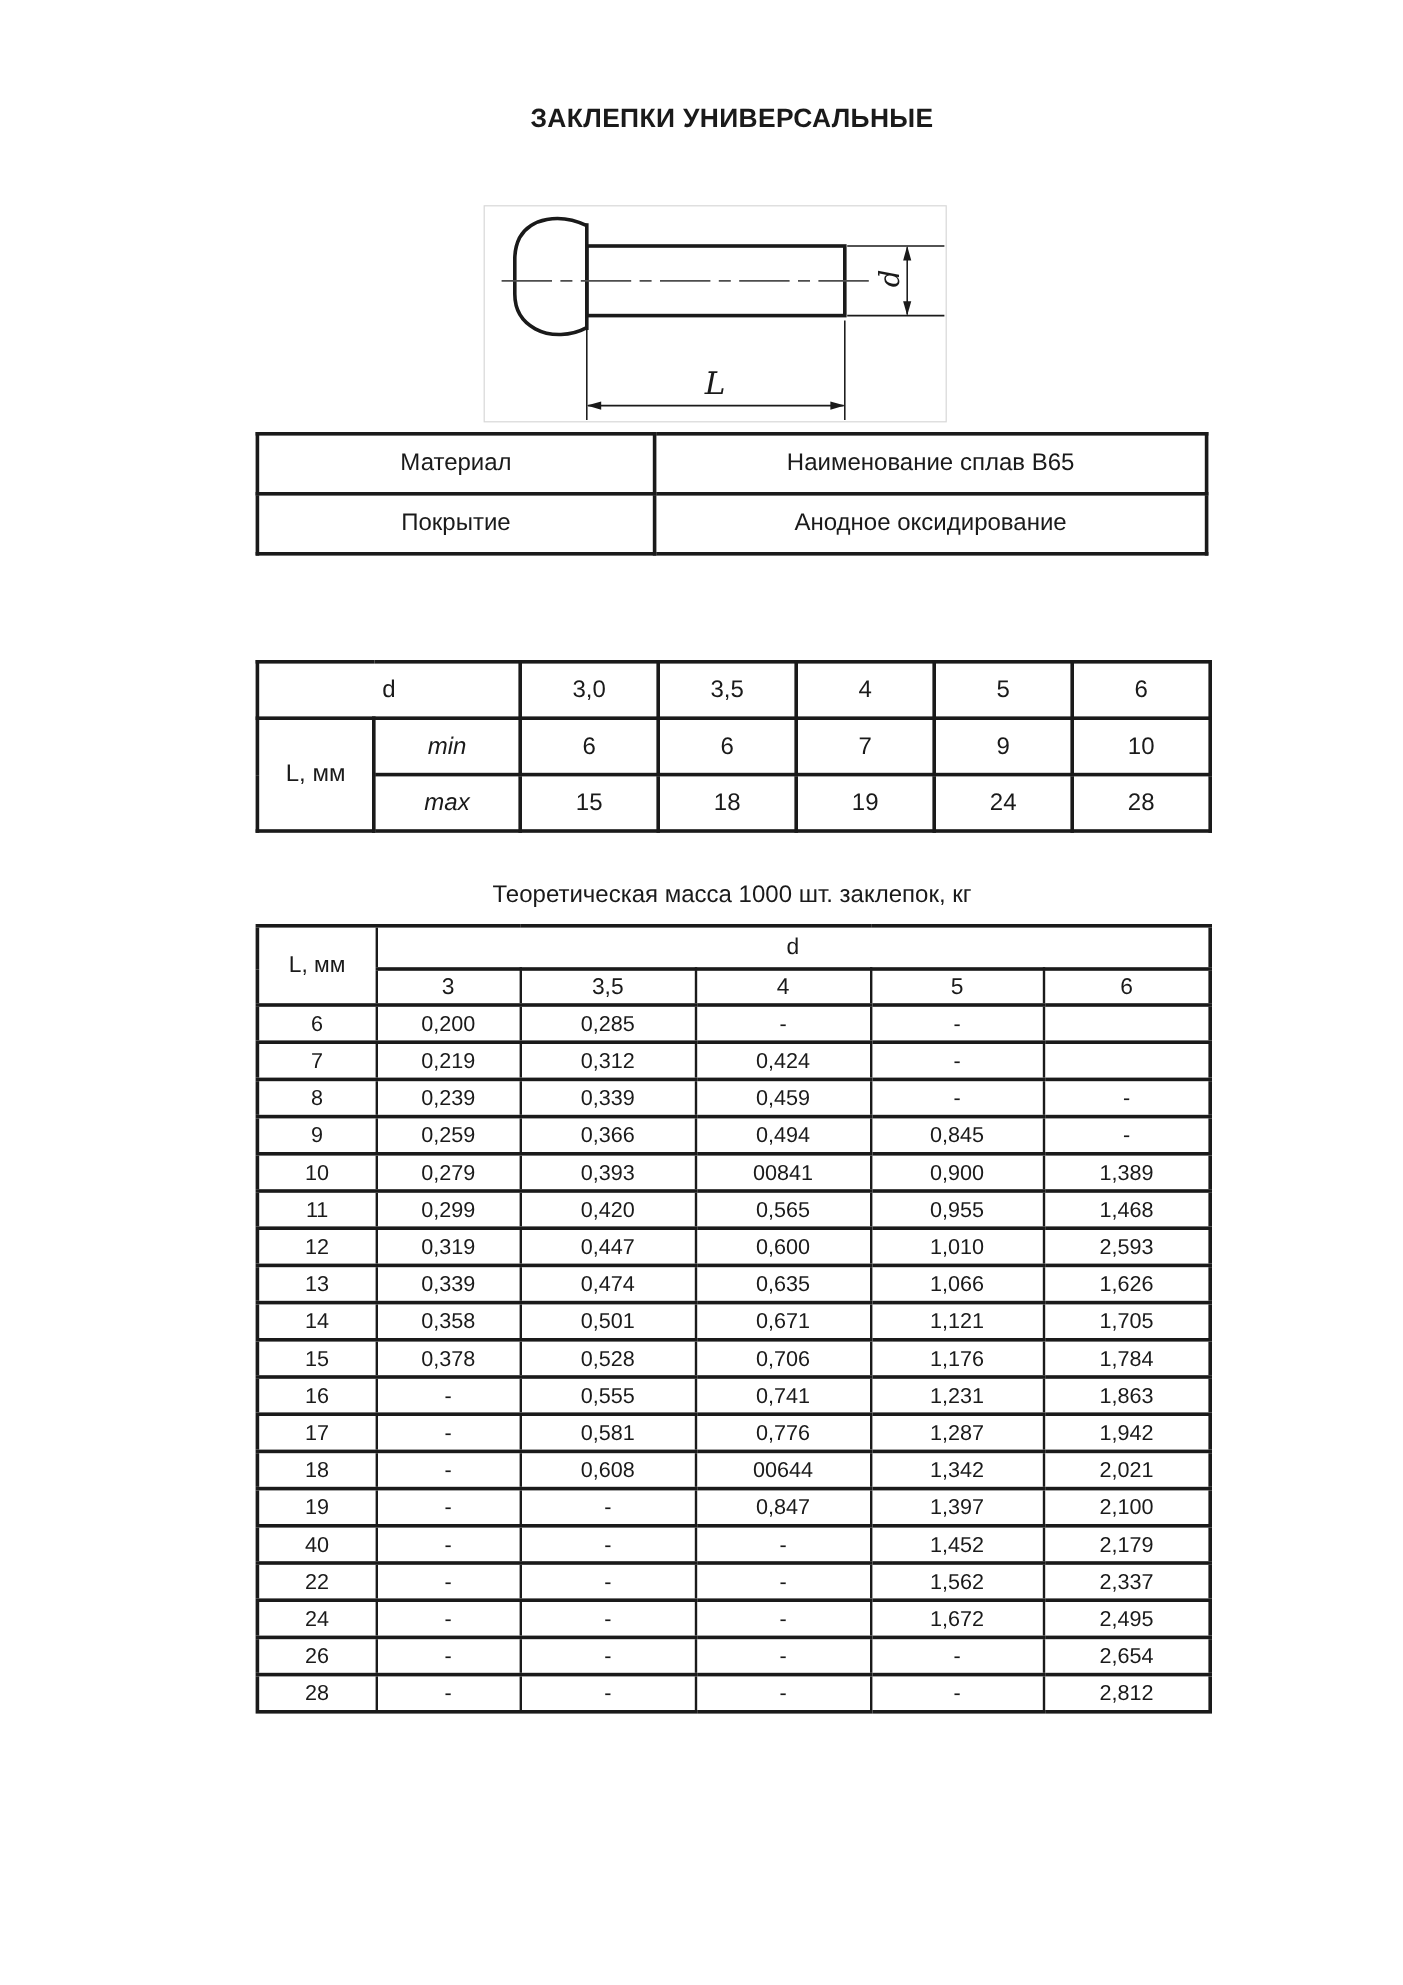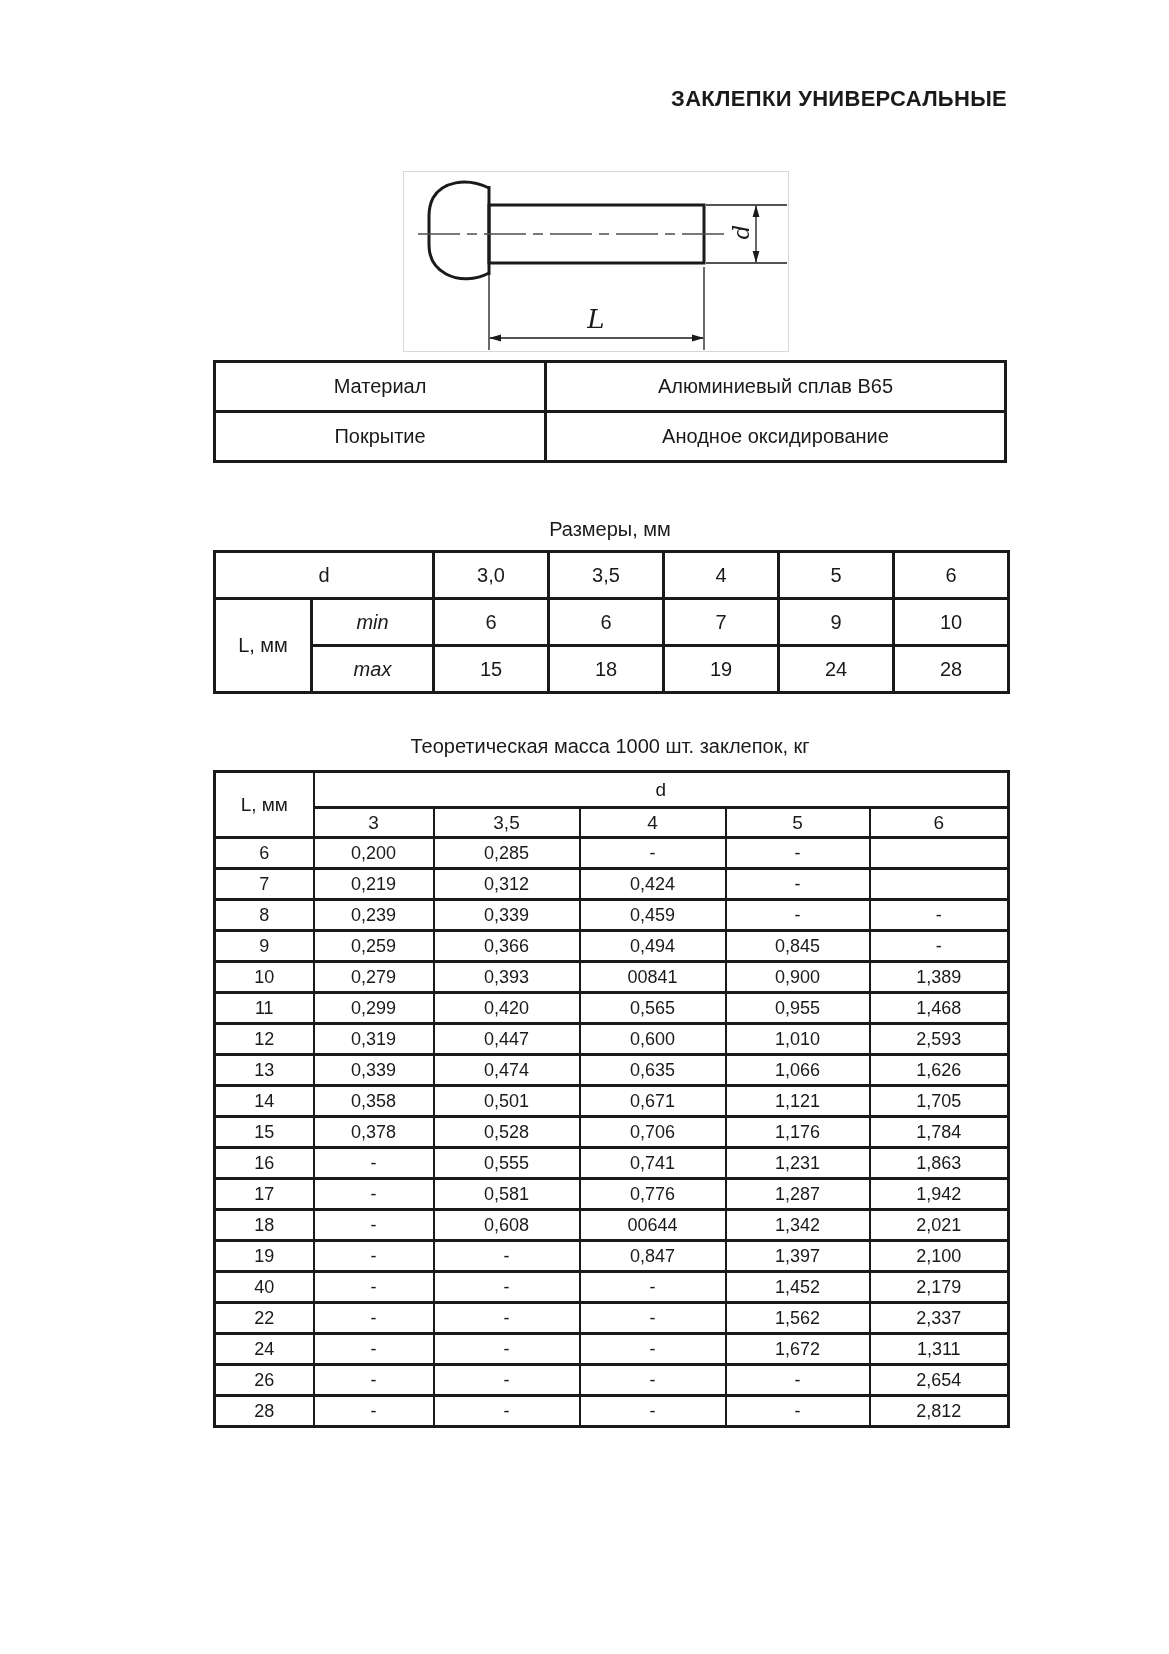--- a/index.html
+++ b/index.html
@@ -5,21 +5,21 @@
   * { margin:0; padding:0; box-sizing:border-box; }
   html,body { background:#ffffff; }
   body {
     width:1169px; height:1654px; position:relative;
     font-family:"Liberation Sans", sans-serif; color:#1a1a1a;
   }
   .content { position:absolute; left:213px; top:0; width:794px; height:1654px; }
 
   .doc-title {
     position:absolute; top:86px; left:0; width:100%;
-    text-align:right; font-size:22px; font-weight:bold; letter-spacing:.3px;
+    text-align:center; font-size:22px; font-weight:bold; letter-spacing:.3px;
   }
 
   .drawing-box {
     position:absolute; left:190px; top:171px; width:386px; height:181px;
     border:1px solid #d8d8d8; background:#fff;
   }
   .drawing-box svg { display:block; }
 
   table {
     position:absolute; left:0; width:794px;
@@ -88,30 +88,29 @@
       <polygon points="85,166 97,162.6 97,169.4" fill="#1a1a1a"></polygon>
       <polygon points="300,166 288,162.6 288,169.4" fill="#1a1a1a"></polygon>
       <text x="192" y="156" font-family="DejaVu Serif, serif" font-style="italic" font-size="26" fill="#1a1a1a" text-anchor="middle">L</text>
     </svg>
   </div>
 
   <table class="tbl-info">
     <tbody>
     <tr>
       <td class="c1">Материал</td>
-      <td>Алюминиевый сплав В65</td>
+      <td>Наименование сплав В65</td>
     </tr>
     <tr>
       <td class="c1">Покрытие</td>
       <td>Анодное оксидирование</td>
     </tr>
   </tbody>
     </table>
 
-  <div class="section-caption cap-dimensions">Размеры, мм</div>
 
   <table class="tbl-dim">
     <colgroup>
       <col style="width:97px">
         <col style="width:122px">
       <col style="width:115px">
         <col style="width:115px">
         <col style="width:115px">
       <col style="width:115px">
         <col style="width:115px">
@@ -297,21 +296,21 @@
           <td>-</td>
           <td>1,562</td>
           <td>2,337</td>
         </tr>
         <tr>
           <td>24</td>
           <td>-</td>
           <td>-</td>
           <td>-</td>
           <td>1,672</td>
-          <td>1,311</td>
+          <td>2,495</td>
         </tr>
         <tr>
           <td>26</td>
           <td>-</td>
           <td>-</td>
           <td>-</td>
           <td>-</td>
           <td>2,654</td>
         </tr>
         <tr>

